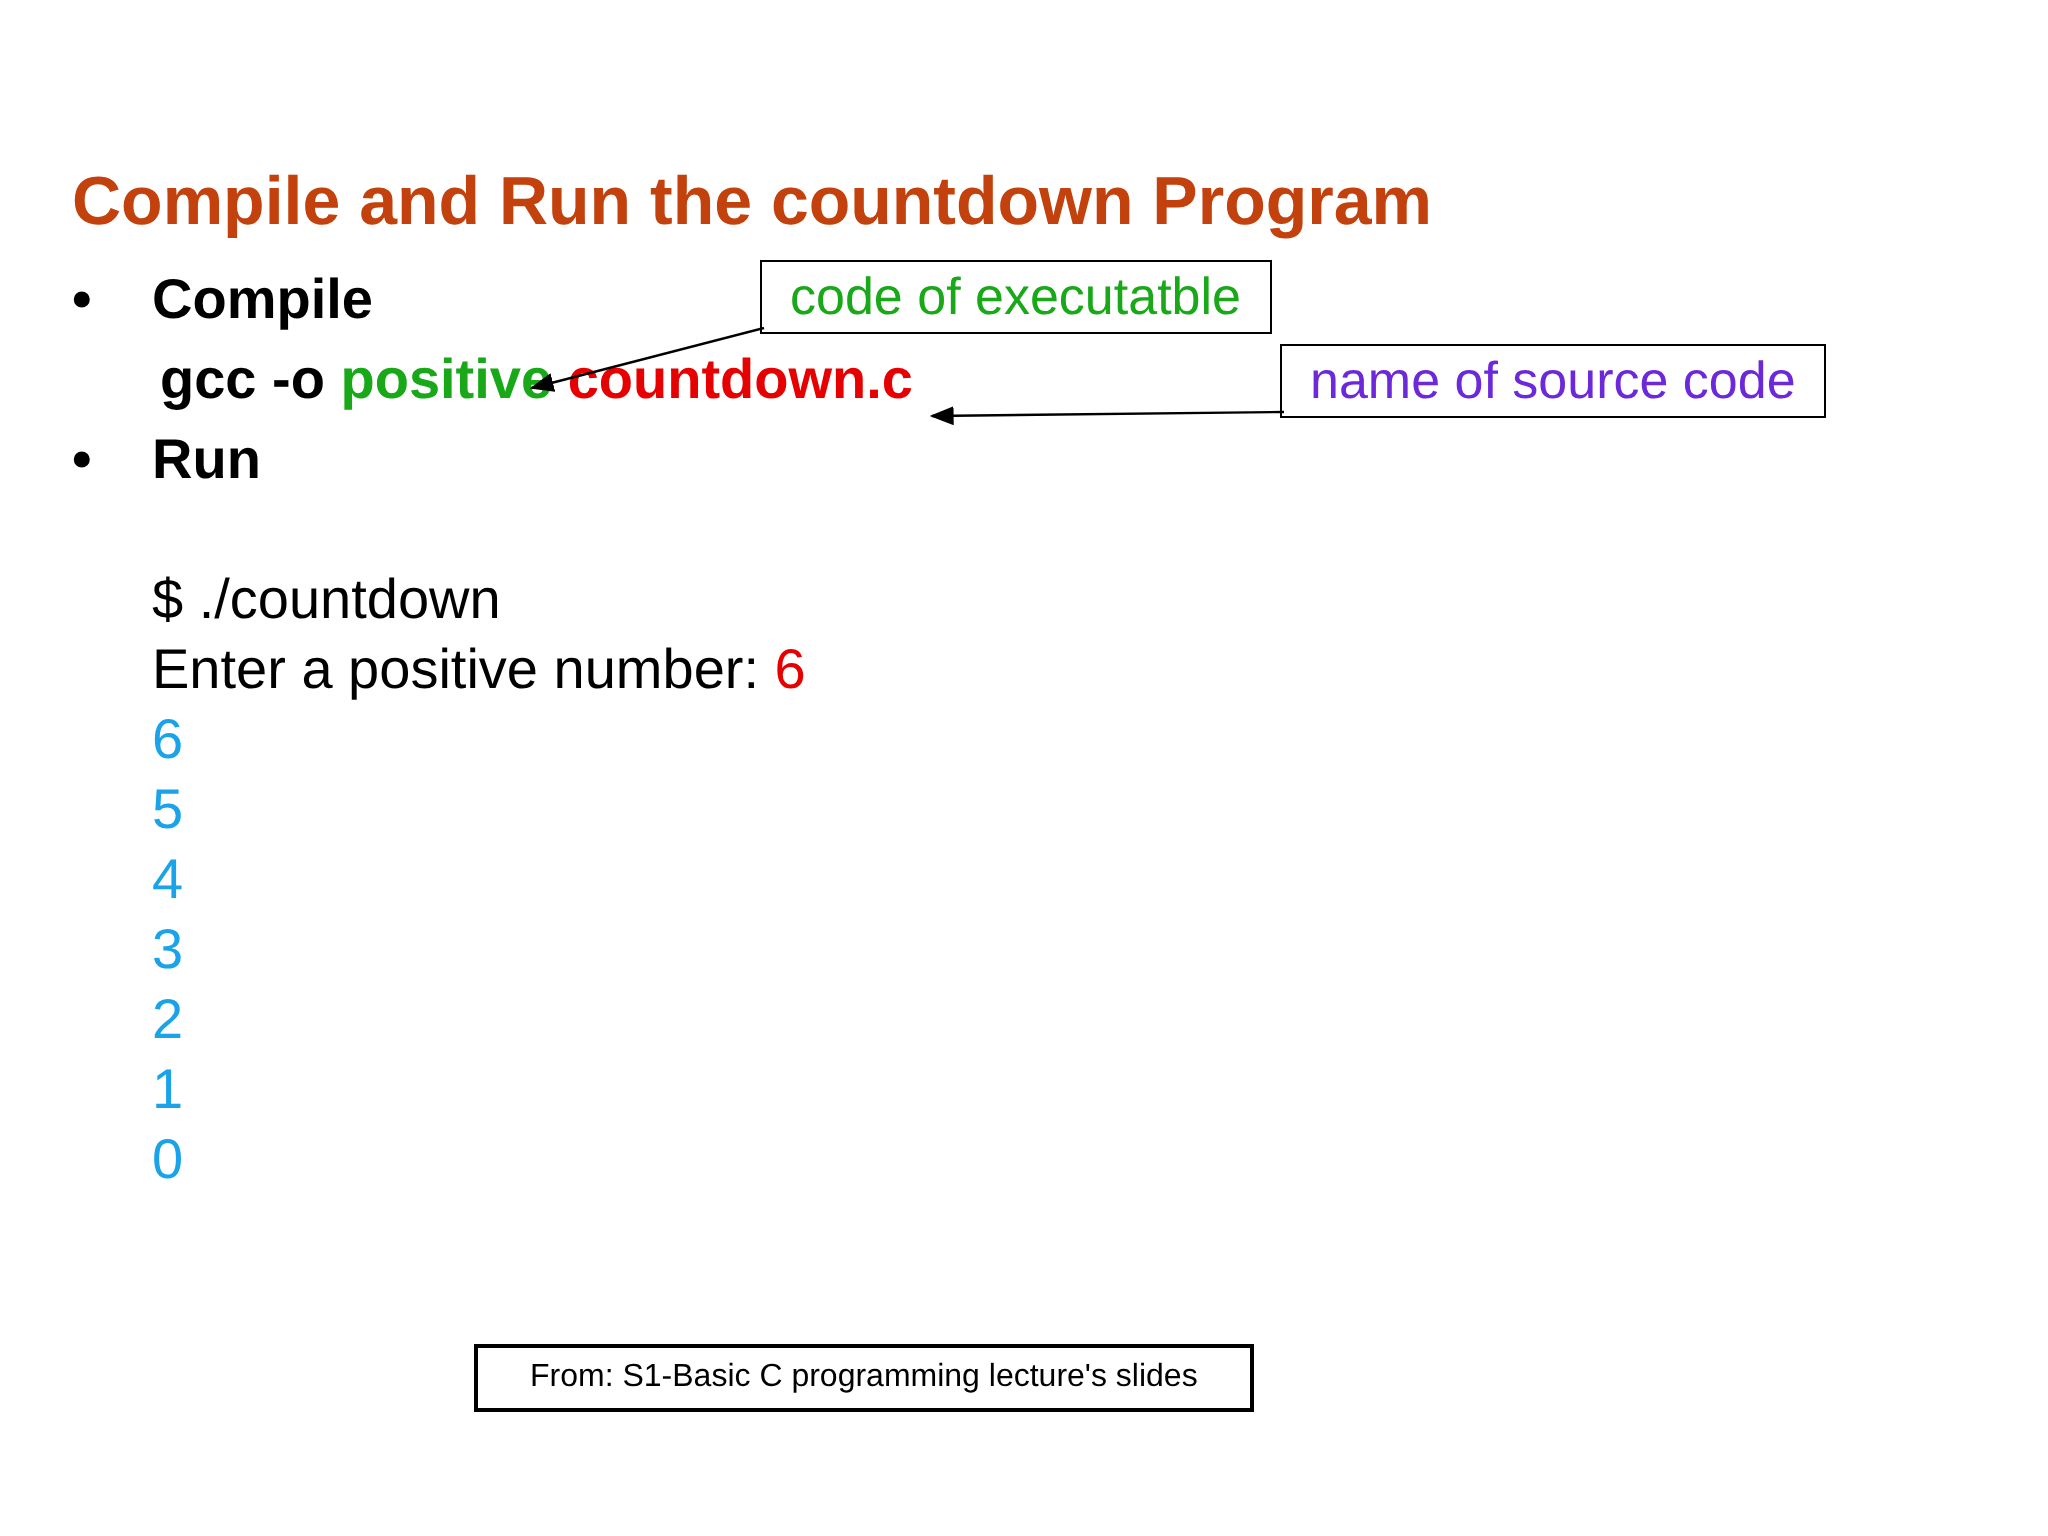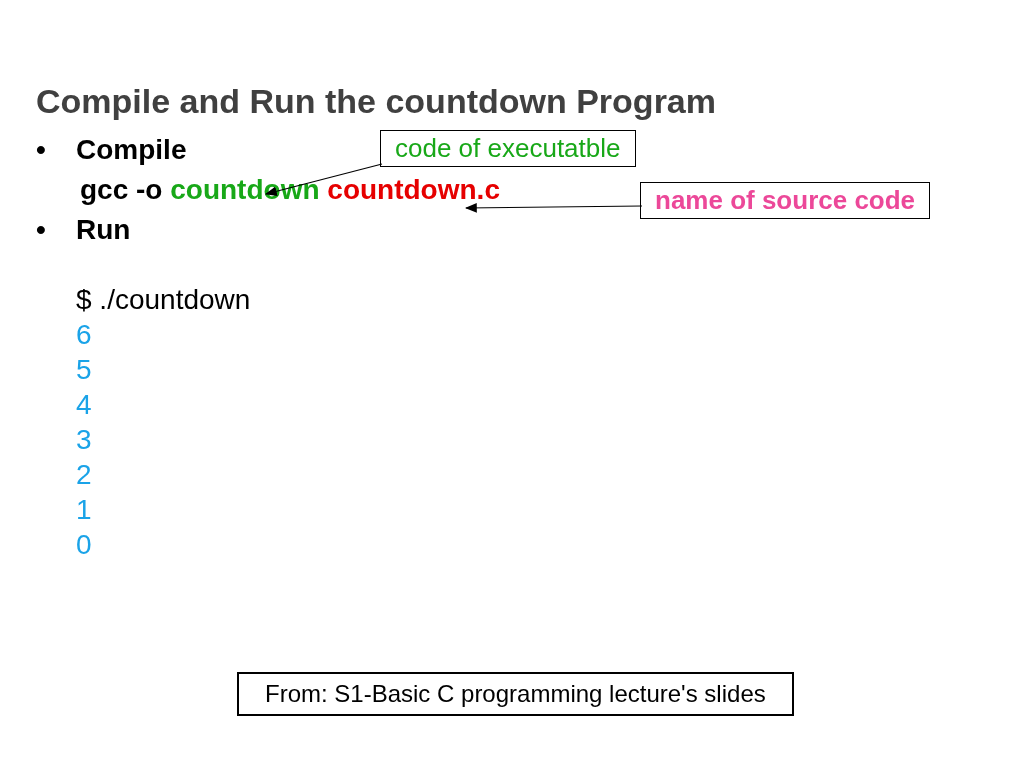--- a/index.html
+++ b/index.html
@@ -16,21 +16,21 @@
     position: relative;
     width: 100%;
     height: 100%;
   }
   .title {
     position: absolute;
     top: 82px;
     left: 36px;
     font-size: 34px;
     font-weight: bold;
-    color: #404040;
+    color: #c2410c;
   }
   .bullet-list {
     position: absolute;
     top: 134px;
     left: 36px;
   }
   .bullet-row {
     display: flex;
     align-items: baseline;
     font-size: 28px;
@@ -69,67 +69,67 @@
     font-size: 26px;
     padding: 2px 14px;
     font-family: "Comic Sans MS", "Segoe Script", cursive, Arial;
   }
   .callout-exec {
     top: 130px;
     left: 380px;
     color: #18a818;
   }
   .callout-src {
-    top: 182px;
+    top: 172px;
     left: 640px;
-    color: #ec4899;
-    font-weight: bold;
+    color: #6d28d9;
   }
   .arrow-svg {
     position: absolute;
     pointer-events: none;
   }
   .footer-box {
     position: absolute;
     left: 237px;
     top: 672px;
     border: 2.5px solid #000;
     padding: 6px 26px;
-    font-size: 24px;
+    font-size: 16px;
     color: #000;
     background: #fff;
   }
 </style>
 </head>
 <body>
 
 <div class="slide">
 
   <div class="title">Compile and Run the countdown Program</div>
 
   <div class="bullet-list">
 
     <div class="bullet-row">
       <span class="bullet-marker">•</span>
       <span>Compile</span>
     </div>
 
     <div class="indent-line">
-      <span>gcc -o </span><span class="exec-name">countdown</span> <span class="src-name">countdown.c</span>
+      <span>gcc -o </span><span class="exec-name">positive</span> <span class="src-name">countdown.c</span>
     </div>
 
     <div class="bullet-row">
       <span class="bullet-marker">•</span>
       <span>Run</span>
     </div>
 
     <div class="spacer"></div>
 
     <div class="terminal">
       <div>$ ./countdown</div>
+      <div><span>Enter a positive number: </span><span class="user-input">6</span></div>
       <div class="countdown-output">6</div>
       <div class="countdown-output">5</div>
       <div class="countdown-output">4</div>
       <div class="countdown-output">3</div>
       <div class="countdown-output">2</div>
       <div class="countdown-output">1</div>
       <div class="countdown-output">0</div>
     </div>
 
   </div>

